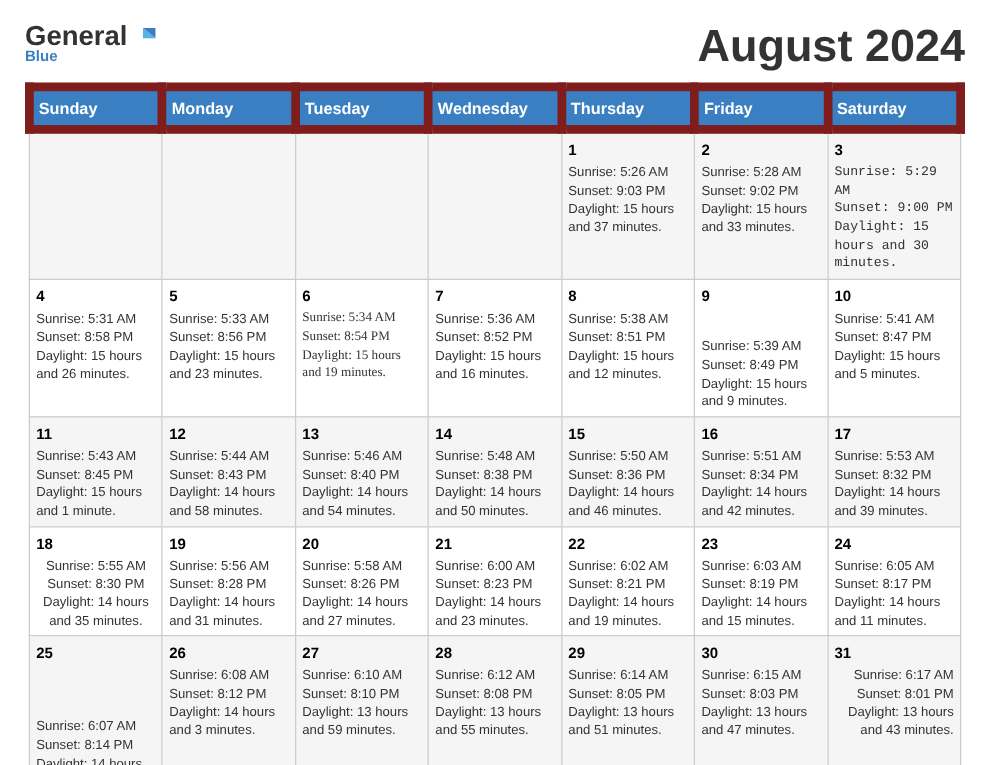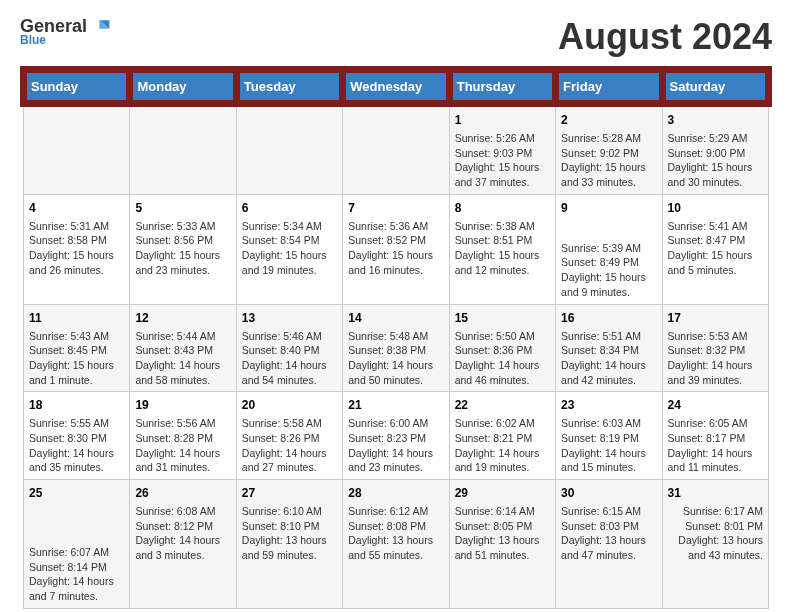--- a/index.html
+++ b/index.html
@@ -20,21 +20,21 @@
       display: flex;
       flex-direction: column;
       align-items: flex-start;
     }
     .logo-text {
       display: flex;
       align-items: center;
       gap: 2px;
     }
     .logo-general {
-      font-size: 18px;
+      font-size: 22px;
       font-weight: bold;
       color: #333;
     }
     .logo-blue {
       font-size: 12px;
       font-weight: bold;
       color: #3a7fc1;
     }
     .logo-icon {
       width: 20px;
@@ -156,41 +156,41 @@
 Daylight: 15 hours and 37 minutes.</div>
         </td>
         <td>
           <span class="day-number">2</span>
           <div class="day-info" style="white-space: pre-line;">Sunrise: 5:28 AM
 Sunset: 9:02 PM
 Daylight: 15 hours and 33 minutes.</div>
         </td>
         <td>
           <span class="day-number">3</span>
-          <div class="day-info" style="white-space: pre-line;">Sunrise: 5:29 AM
+          <div class="day-info" style="white-space: pre-line; font-family: Liberation Mono, monospace;">Sunrise: 5:29 AM
 Sunset: 9:00 PM
 Daylight: 15 hours and 30 minutes.</div>
         </td>
       </tr>
       <tr>
         <td>
           <span class="day-number">4</span>
           <div class="day-info" style="white-space: pre-line;">Sunrise: 5:31 AM
 Sunset: 8:58 PM
 Daylight: 15 hours and 26 minutes.</div>
         </td>
         <td>
           <span class="day-number">5</span>
           <div class="day-info" style="white-space: pre-line;">Sunrise: 5:33 AM
 Sunset: 8:56 PM
 Daylight: 15 hours and 23 minutes.</div>
         </td>
         <td>
           <span class="day-number">6</span>
-          <div class="day-info" style="white-space: pre-line;">Sunrise: 5:34 AM
+          <div class="day-info" style="white-space: pre-line; font-family: Liberation Serif, serif;">Sunrise: 5:34 AM
 Sunset: 8:54 PM
 Daylight: 15 hours and 19 minutes.</div>
         </td>
         <td>
           <span class="day-number">7</span>
           <div class="day-info" style="white-space: pre-line;">Sunrise: 5:36 AM
 Sunset: 8:52 PM
 Daylight: 15 hours and 16 minutes.</div>
         </td>
         <td>
@@ -252,21 +252,21 @@
         <td>
           <span class="day-number">17</span>
           <div class="day-info" style="white-space: pre-line;">Sunrise: 5:53 AM
 Sunset: 8:32 PM
 Daylight: 14 hours and 39 minutes.</div>
         </td>
       </tr>
       <tr>
         <td>
           <span class="day-number">18</span>
-          <div class="day-info" style="white-space: pre-line;">Sunrise: 5:55 AM
+          <div class="day-info" style="white-space: pre-line; text-align: center;">Sunrise: 5:55 AM
 Sunset: 8:30 PM
 Daylight: 14 hours and 35 minutes.</div>
         </td>
         <td>
           <span class="day-number">19</span>
           <div class="day-info" style="white-space: pre-line;">Sunrise: 5:56 AM
 Sunset: 8:28 PM
 Daylight: 14 hours and 31 minutes.</div>
         </td>
         <td>

